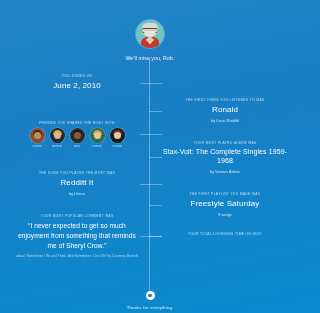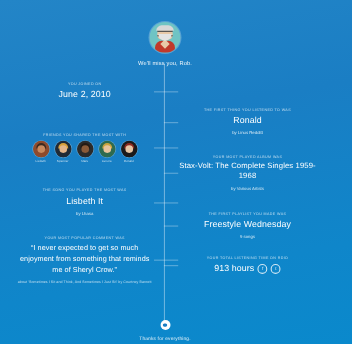--- a/index.html
+++ b/index.html
@@ -356,46 +356,41 @@
   <div class="item right" style="top:131px">
     <div class="connector"></div>
     <div class="eyebrow">YOUR MOST PLAYED ALBUM WAS</div>
     <div class="headline small">Stax-Volt: The Complete Singles 1959-1968</div>
     <div class="subline">by Various Artists</div>
   </div>
 
   <div class="item left" style="top:161px">
     <div class="connector"></div>
     <div class="eyebrow">THE SONG YOU PLAYED THE MOST WAS</div>
-    <div class="headline">Lisbeth It</div>
+    <div class="headline">Redditt It</div>
     <div class="subline">by Lhasa</div>
   </div>
 
   <div class="item right" style="top:182px">
     <div class="connector"></div>
     <div class="eyebrow">THE FIRST PLAYLIST YOU MADE WAS</div>
-    <div class="headline">Freestyle Wednesday</div>
+    <div class="headline">Freestyle Saturday</div>
     <div class="subline">9 songs</div>
   </div>
 
   <div class="item left" style="top:204px">
     <div class="connector"></div>
     <div class="eyebrow">YOUR MOST POPULAR COMMENT WAS</div>
     <div class="quote">“I never expected to get so much enjoyment from something that reminds me of Sheryl Crow.”</div>
     <div class="footnote">about ‘Sometimes I Sit and Think, And Sometimes I Just Sit’ by Courtney Barnett</div>
   </div>
 
   <div class="item right" style="top:222px">
     <div class="connector"></div>
     <div class="eyebrow">YOUR TOTAL LISTENING TIME ON RDIO</div>
-    <div class="time-row">
-      <span class="headline">913 hours</span>
-      <span class="share-btn">f</span>
-      <span class="share-btn">t</span>
-    </div>
   </div>
 
   <div class="footer">
     <div class="rdio-logo"></div>
     <div class="footer-text">Thanks for everything.</div>
   </div>
 
 </div>
 
 </body></html>

